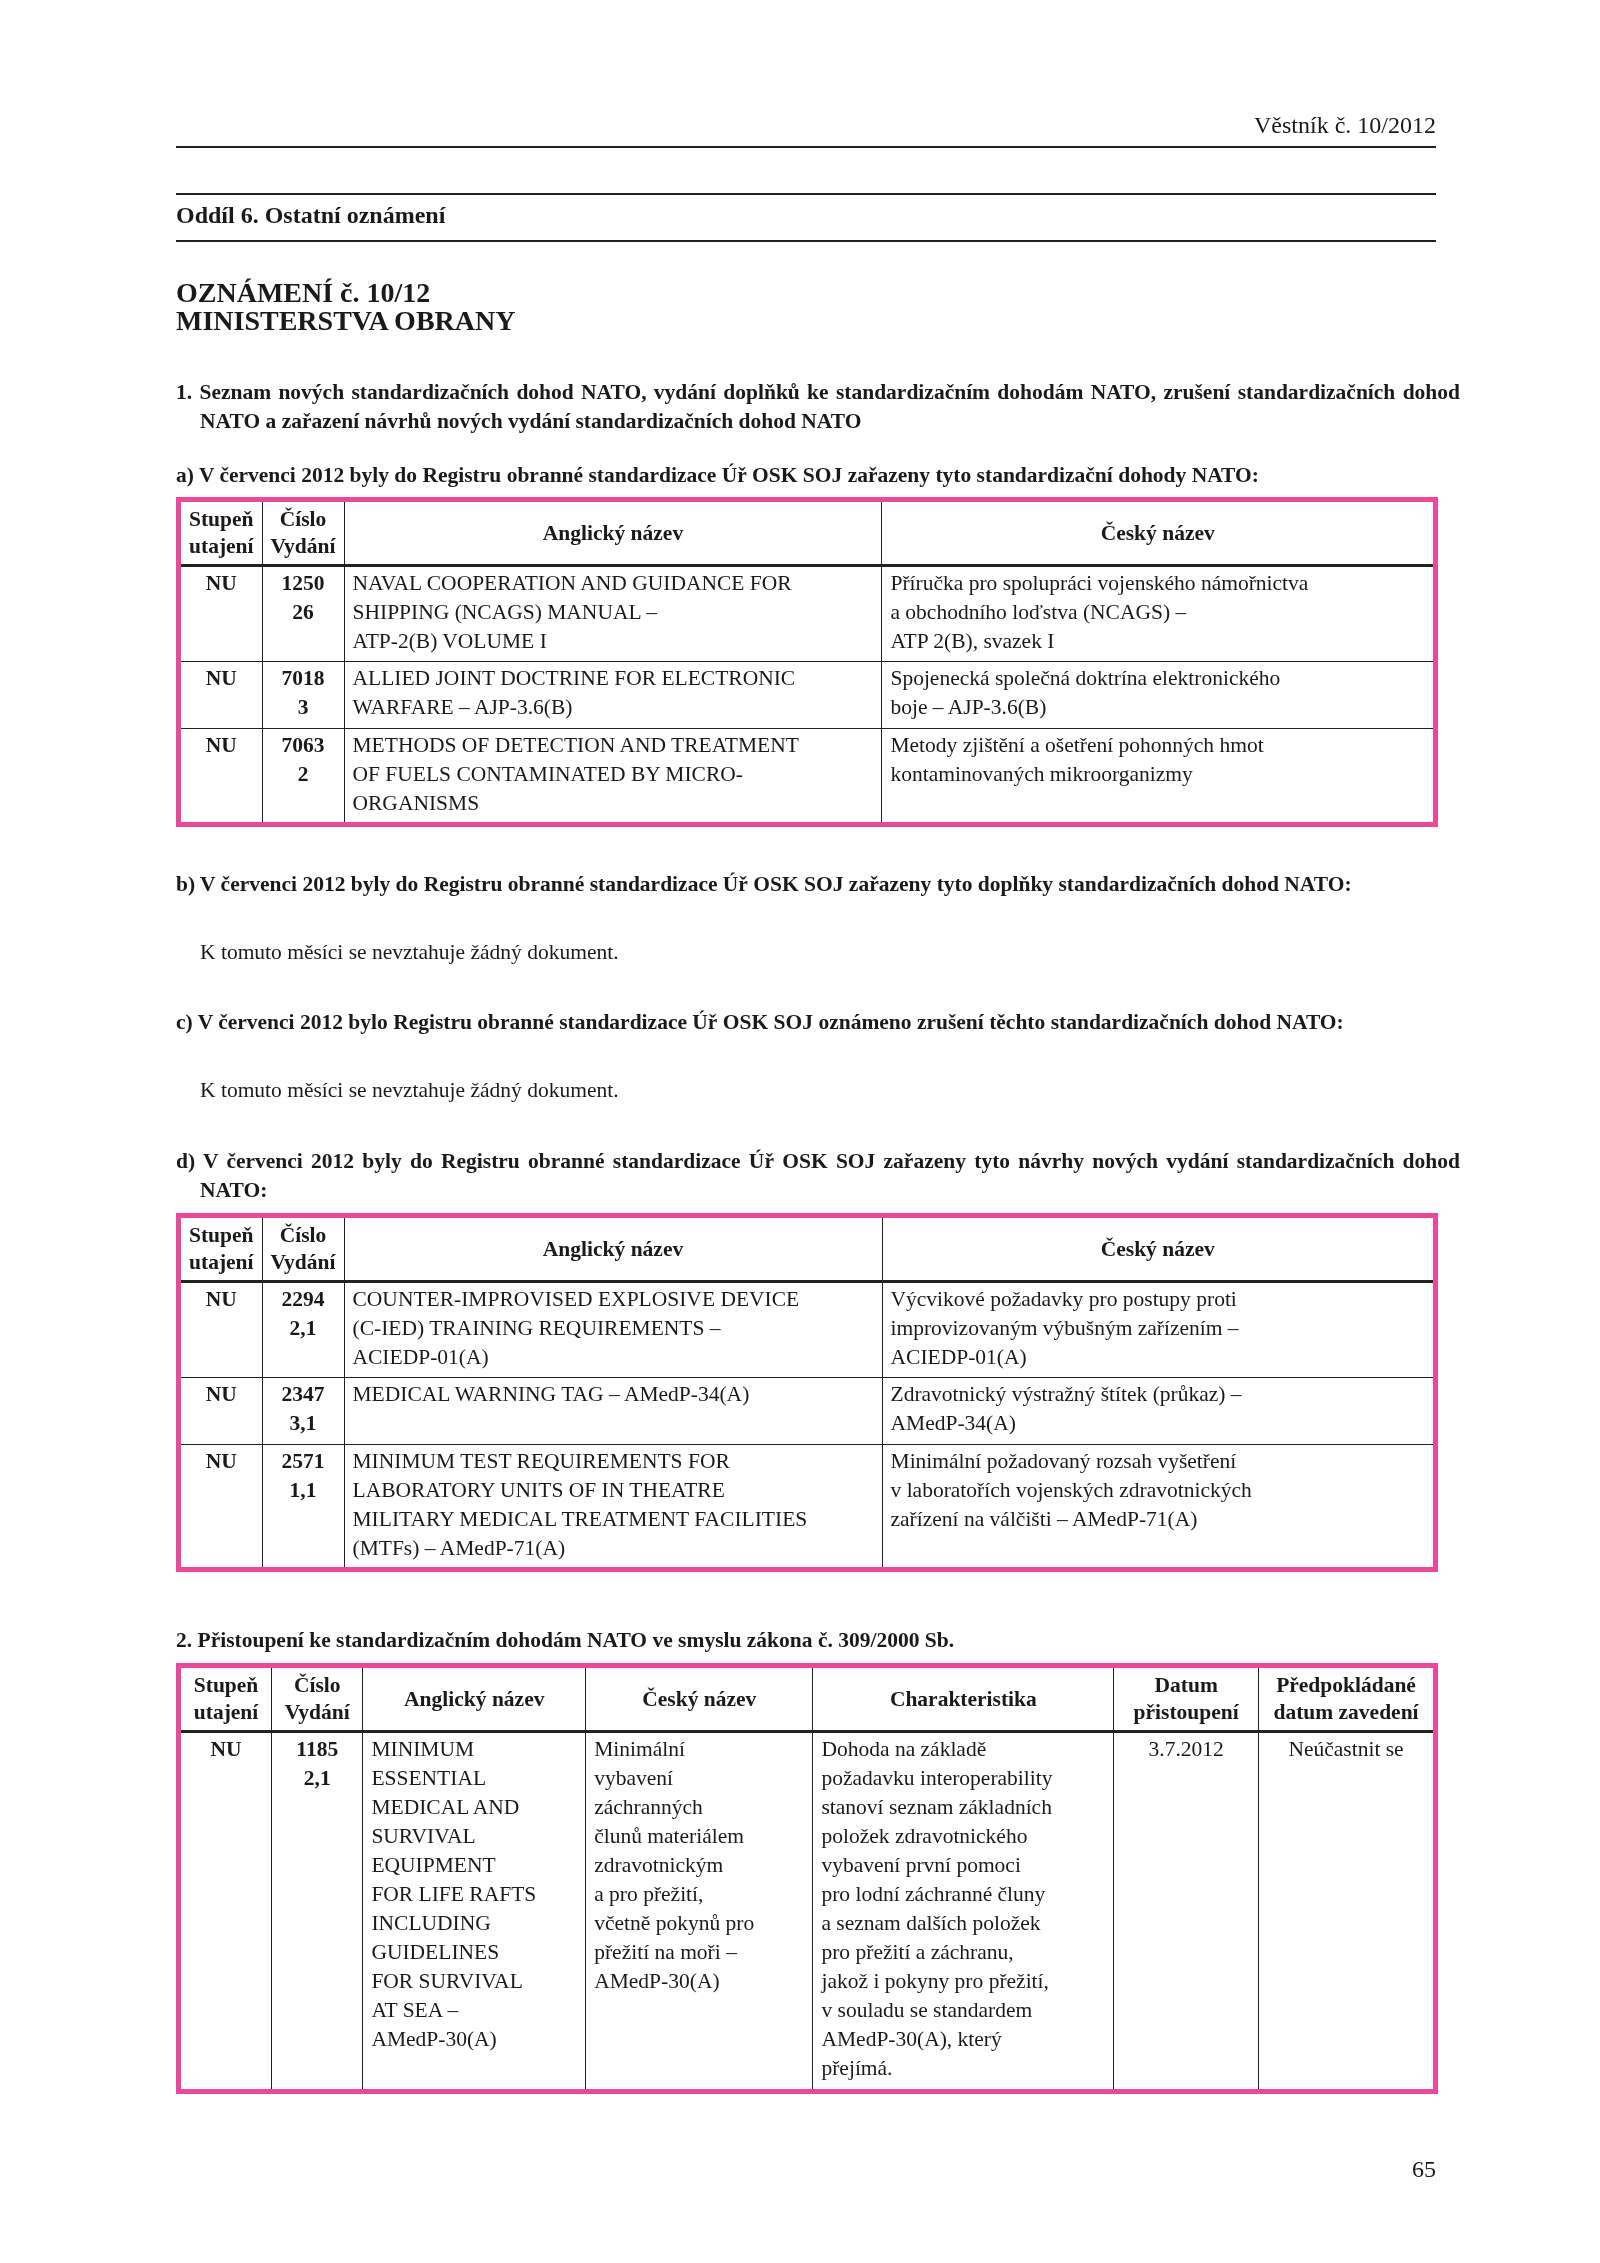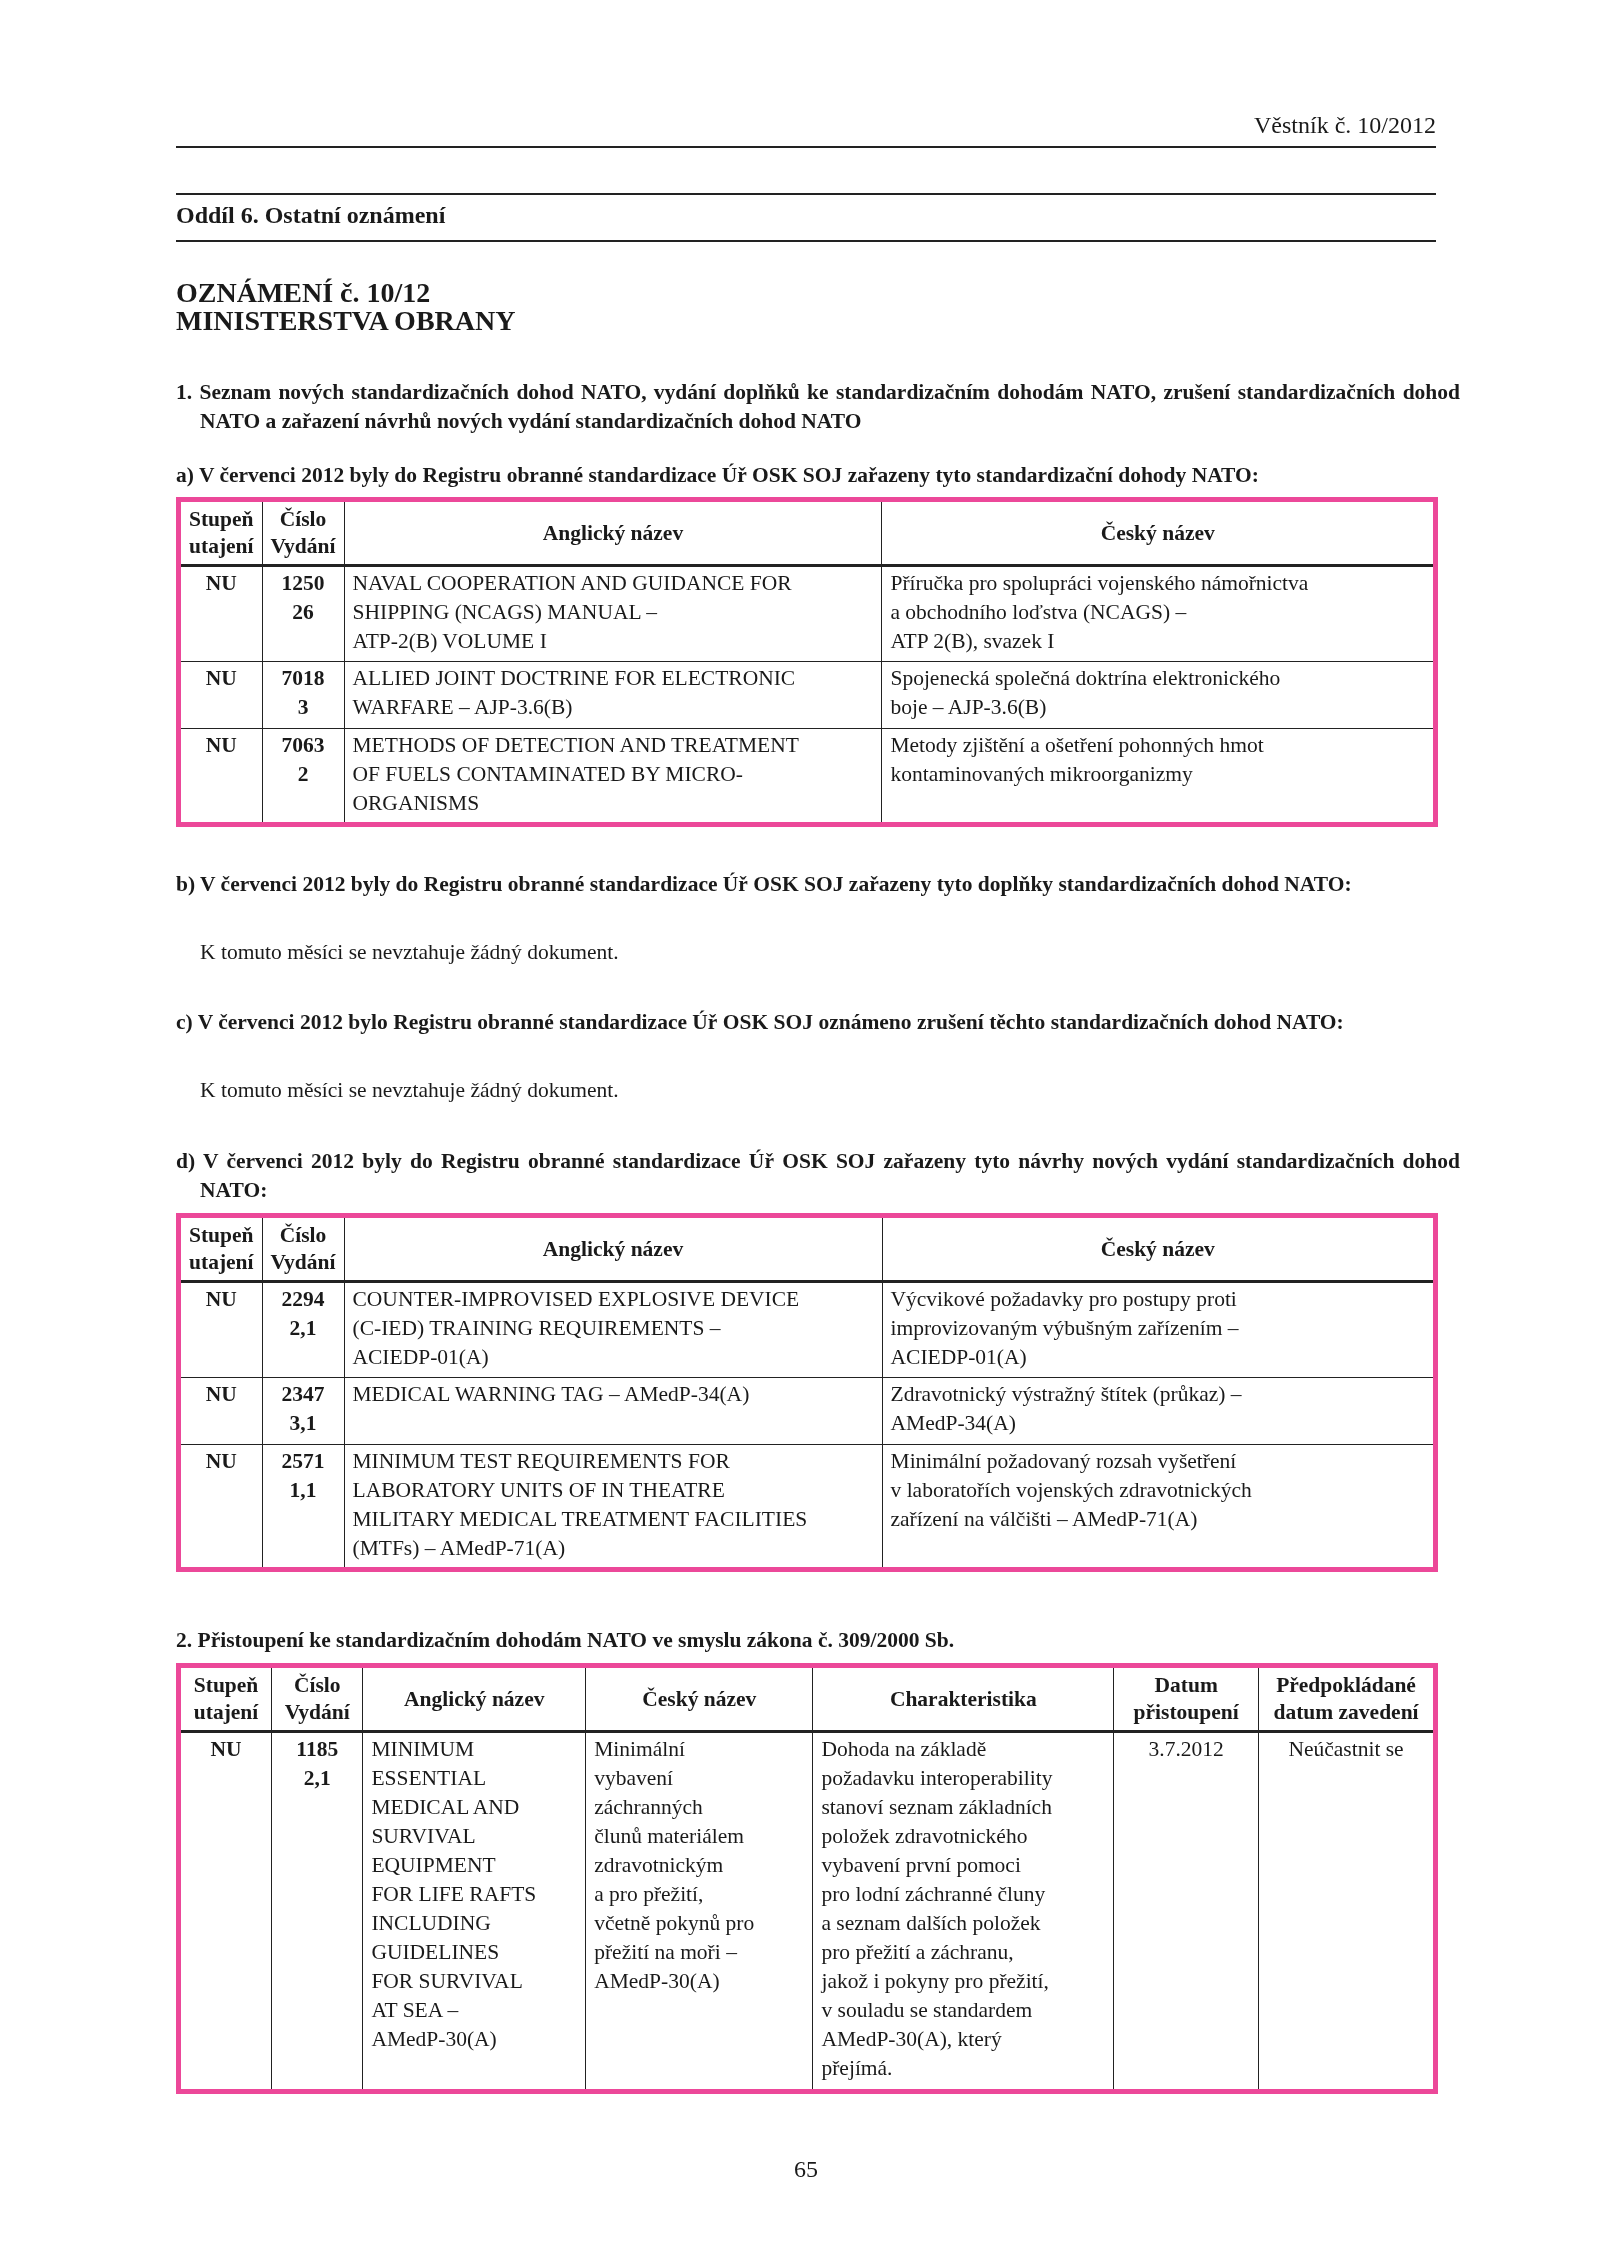--- a/index.html
+++ b/index.html
@@ -12,21 +12,21 @@
   .bold-para { position: absolute; left: 0; width: 1260px; font-size: 21.5px; font-weight: bold; line-height: 29px; text-align: justify; }
   .hang { padding-left: 24px; text-indent: -24px; }
   .plain-para { position: absolute; left: 24px; font-size: 21.5px; line-height: 29px; }
   table.t { position: absolute; left: 0; border-collapse: collapse; border: 5px solid #ec4899; font-size: 21.5px; line-height: 29px; }
   table.t th, table.t td { border: 1.5px solid #222; vertical-align: top; padding: 2px 8px; }
   table.t th { font-weight: bold; text-align: center; vertical-align: middle; line-height: 27px; }
   table.t thead tr { border-bottom: 3px solid #222; }
   .c-center { text-align: center; font-weight: bold; }
   .c-plain-center { text-align: center; }
   .cell-line { display: block; }
-  .page-num { position: absolute; left: 0; width: 1260px; top: 2156px; text-align: center; font-size: 24px; }
+  .page-num { position: absolute; left: 0; width: 1260px; top: 2156px; text-align: right; font-size: 24px; }
 </style>
 </head>
 <body>
 
 <div class="page">
 
   <div class="hdr-right">Věstník č. 10/2012</div>
   <div class="rule" style="top:146px"></div>
 
   <div class="rule" style="top:193px"></div>

